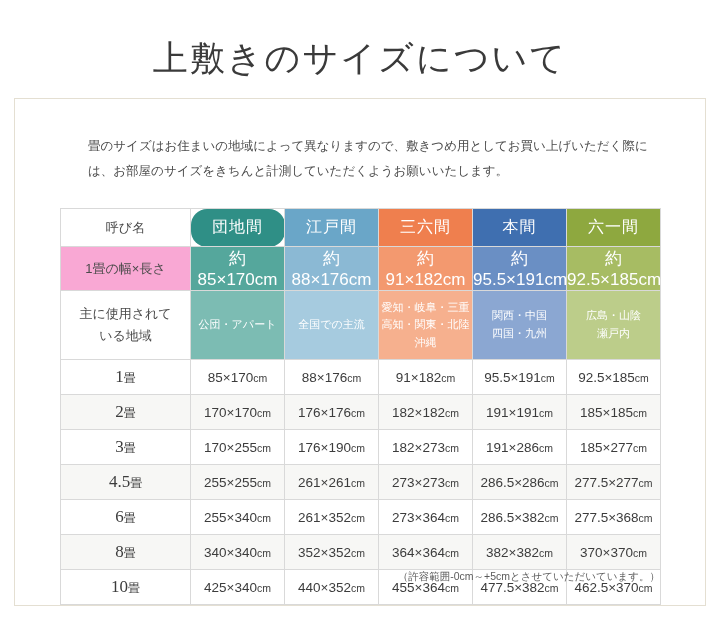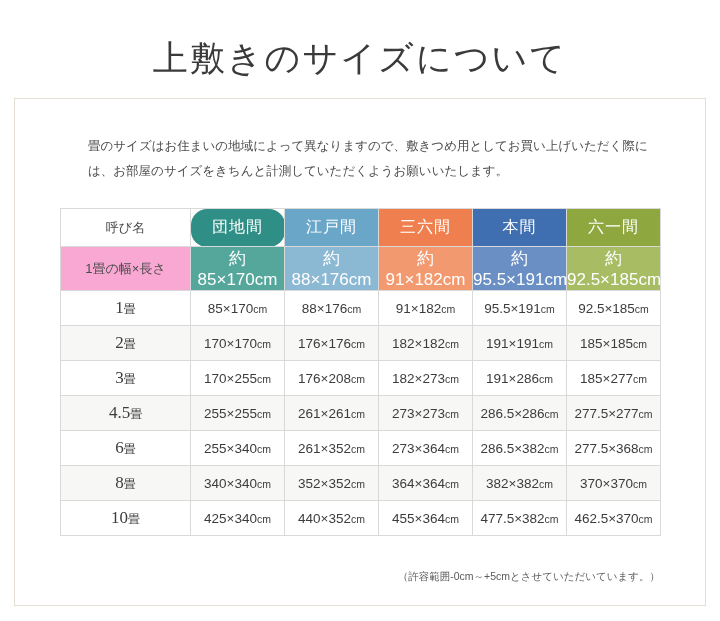--- a/index.html
+++ b/index.html
@@ -184,20 +184,33 @@
 
       <tr class="row2">
         <td class="lbl">1畳の幅×長さ</td>
         <td class="t-danchi">約85×170cm</td>
         <td class="t-edo">約88×176cm</td>
         <td class="t-sanroku">約91×182cm</td>
         <td class="t-honken">約95.5×191cm</td>
         <td class="t-rokuichi">約92.5×185cm</td>
       </tr>
 
+      <tr class="row3">
+        <td class="lbl preline" style="white-space: pre-line;">主に使用されて
+いる地域</td>
+        <td class="r-danchi preline" style="white-space: pre-line;">公団・アパート</td>
+        <td class="r-edo preline" style="white-space: pre-line;">全国での主流</td>
+        <td class="r-sanroku preline" style="white-space: pre-line;">愛知・岐阜・三重
+高知・関東・北陸
+沖縄</td>
+        <td class="r-honken preline" style="white-space: pre-line;">関西・中国
+四国・九州</td>
+        <td class="r-rokuichi preline" style="white-space: pre-line;">広島・山陰
+瀬戸内</td>
+      </tr>
     </tbody>
     <tbody id="data-rows">
         <tr class="drow">
           <td class="jou"><span>1</span><span class="unit">畳</span></td>
           <td class="datacell"><span>85×170</span><span class="cm">cm</span></td>
           <td class="datacell"><span>88×176</span><span class="cm">cm</span></td>
           <td class="datacell"><span>91×182</span><span class="cm">cm</span></td>
           <td class="datacell"><span>95.5×191</span><span class="cm">cm</span></td>
           <td class="datacell"><span>92.5×185</span><span class="cm">cm</span></td>
         </tr>
@@ -205,21 +218,21 @@
           <td class="jou zebra"><span>2</span><span class="unit">畳</span></td>
           <td class="datacell zebra"><span>170×170</span><span class="cm">cm</span></td>
           <td class="datacell zebra"><span>176×176</span><span class="cm">cm</span></td>
           <td class="datacell zebra"><span>182×182</span><span class="cm">cm</span></td>
           <td class="datacell zebra"><span>191×191</span><span class="cm">cm</span></td>
           <td class="datacell zebra"><span>185×185</span><span class="cm">cm</span></td>
         </tr>
         <tr class="drow">
           <td class="jou"><span>3</span><span class="unit">畳</span></td>
           <td class="datacell"><span>170×255</span><span class="cm">cm</span></td>
-          <td class="datacell"><span>176×208</span><span class="cm">cm</span></td>
+          <td class="datacell"><span>176×190</span><span class="cm">cm</span></td>
           <td class="datacell"><span>182×273</span><span class="cm">cm</span></td>
           <td class="datacell"><span>191×286</span><span class="cm">cm</span></td>
           <td class="datacell"><span>185×277</span><span class="cm">cm</span></td>
         </tr>
         <tr class="drow zebra-row">
           <td class="jou zebra"><span>4.5</span><span class="unit">畳</span></td>
           <td class="datacell zebra"><span>255×255</span><span class="cm">cm</span></td>
           <td class="datacell zebra"><span>261×261</span><span class="cm">cm</span></td>
           <td class="datacell zebra"><span>273×273</span><span class="cm">cm</span></td>
           <td class="datacell zebra"><span>286.5×286</span><span class="cm">cm</span></td>

